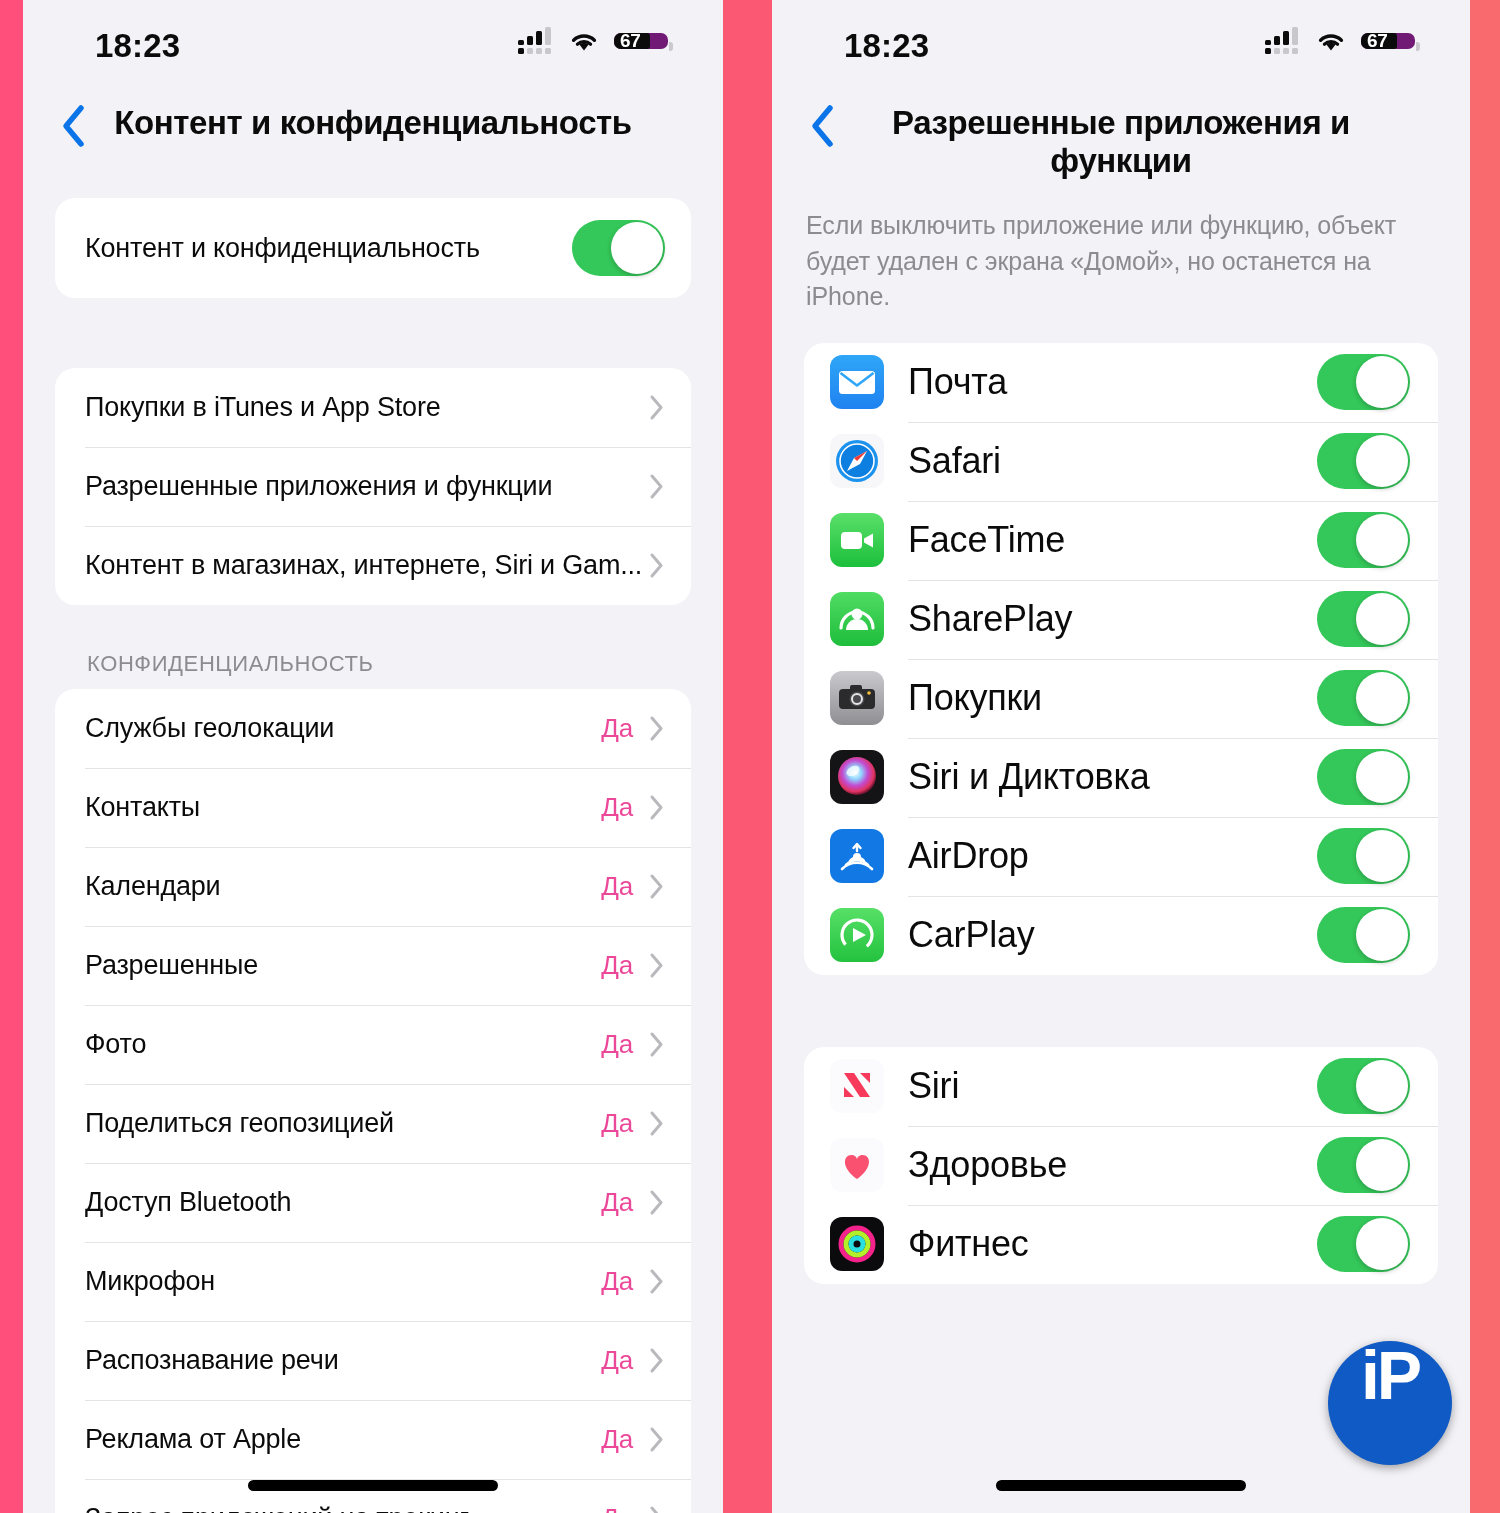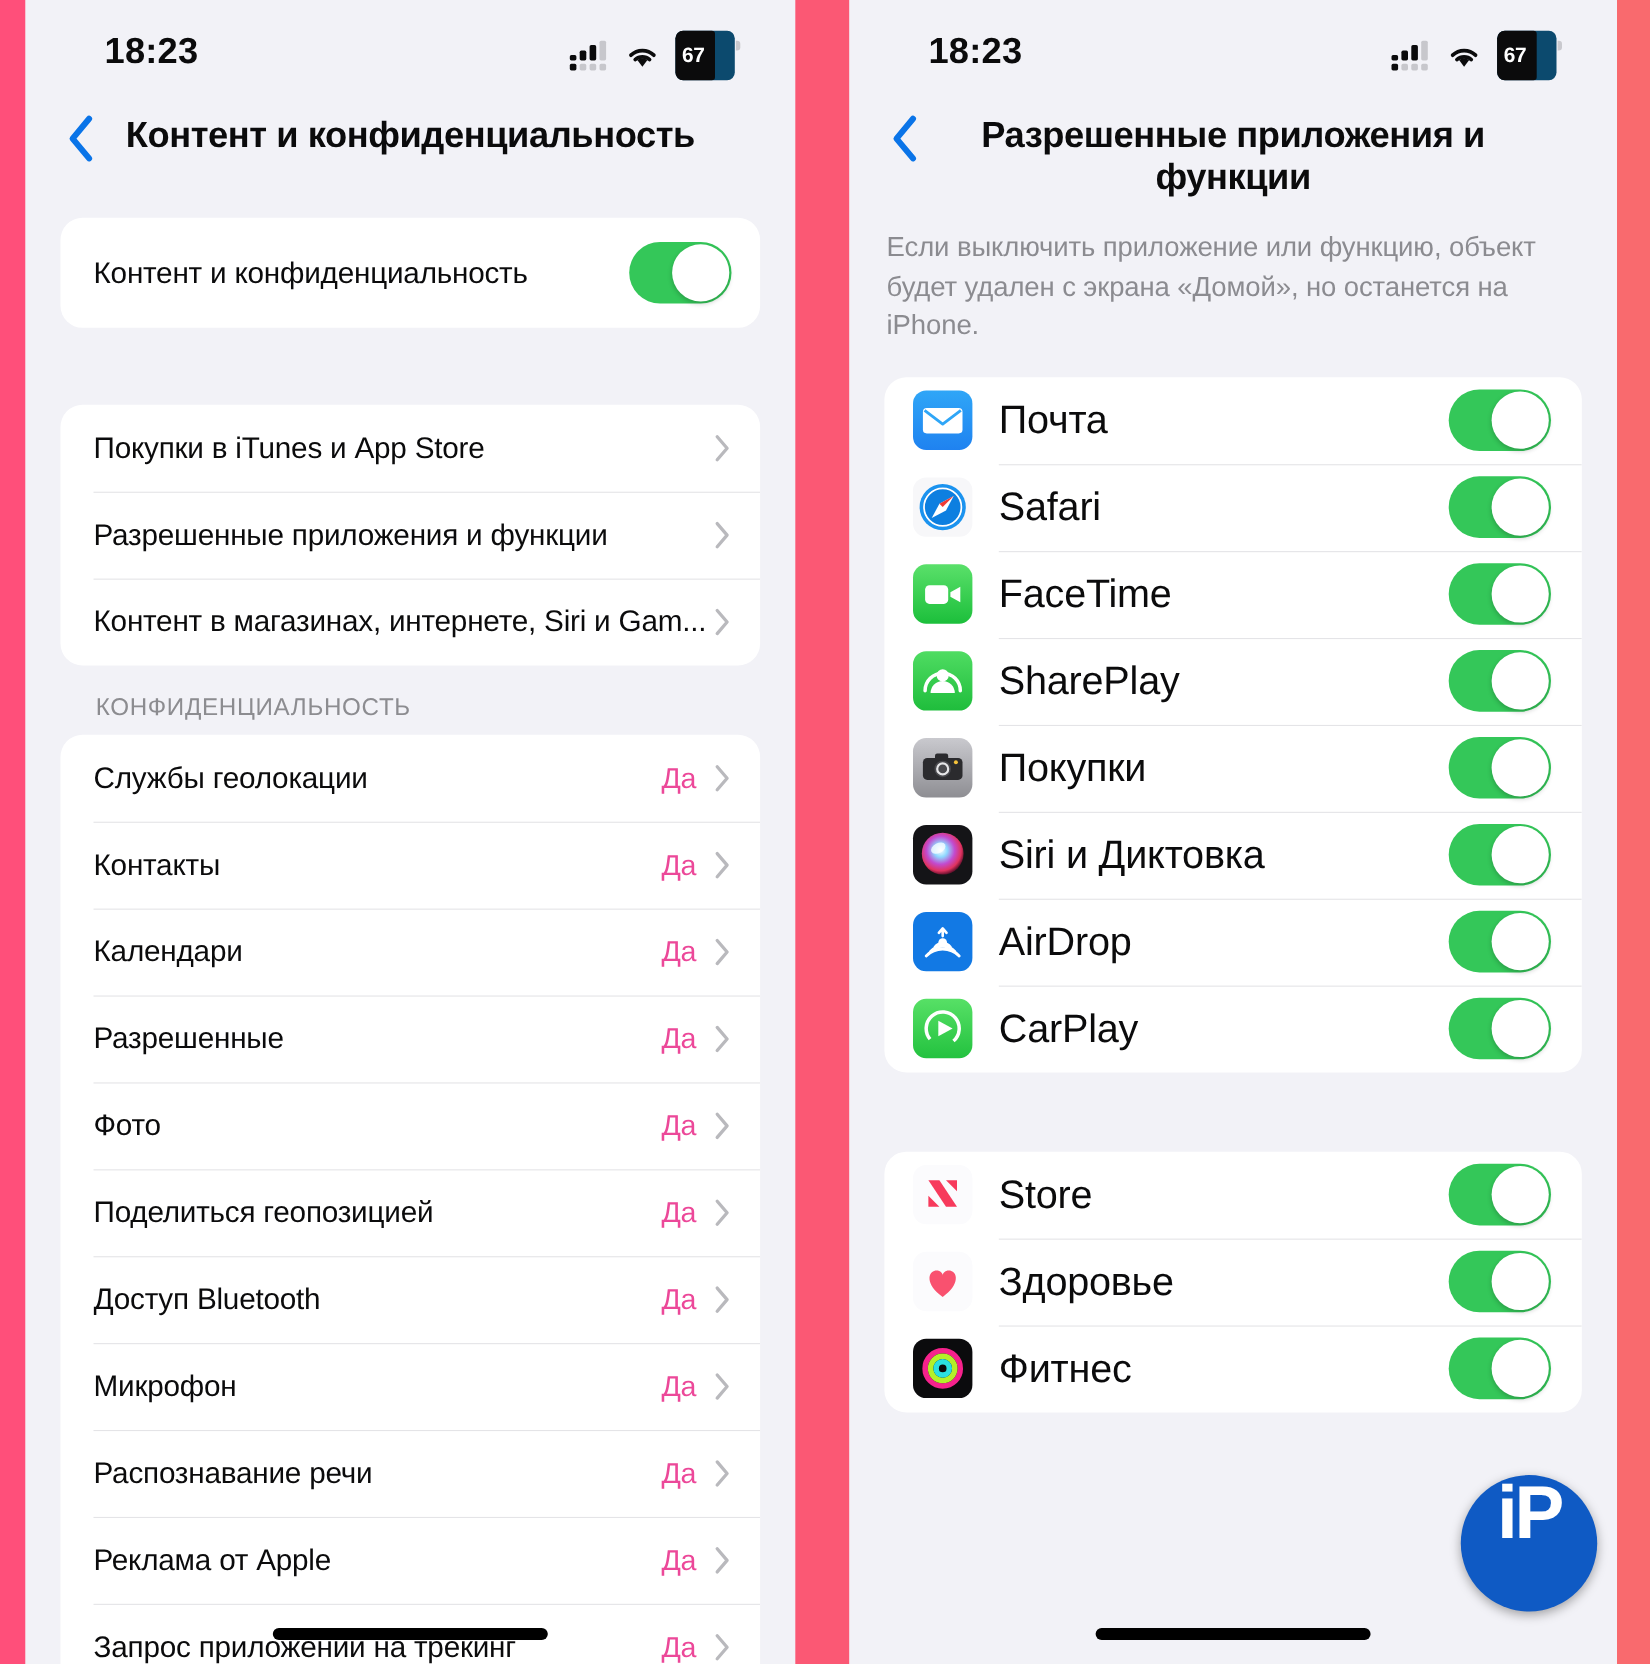--- a/index.html
+++ b/index.html
@@ -60,23 +60,23 @@
   .cellular .dot.dim { background: #c7c7cc; }
   .cellular .bar {
     position: absolute; bottom: 9px; width: 6px; border-radius: 1.5px; background:#0b0b0c;
   }
   .cellular .bar.dim { background:#c7c7cc; }
 
   .wifi { width: 32px; height: 24px; }
 
   .battery {
     position: relative;
-    width: 54px; height: 45px;
+    width: 54px; height: 16px;
     border-radius: 7px;
-    background: #0c4a6e;
+    background: #701a75;
     overflow: visible;
   }
   .battery .fill {
     position: absolute; left: 0; top: 0; bottom: 0;
     width: 67%;
     background: #0b0b0c;
     border-radius: 7px 3px 3px 7px;
   }
   .battery .pct {
     position: absolute; left: 0; right: 0; top: 0; bottom: 0;
@@ -161,21 +161,21 @@
     width: 16px; height: 27px;
     flex: none;
   }
 
   
   .section-header {
     font-size: 22px;
     color: #8c8c90;
     letter-spacing: 0.6px;
     padding: 0 32px;
-    margin: 25px 0 12px 32px;
+    margin: 46px 0 12px 32px;
     text-transform: uppercase;
   }
 
   
   .toggle {
     width: 93px; height: 56px;
     border-radius: 28px;
     background: #34c759;
     position: relative;
     flex: none;
@@ -597,21 +597,21 @@
     <div class="card" style="margin-top:72px;">
 
       <div class="app-row">
         <div class="app-icon" style="background:#fbfbfd;">
           <svg viewBox="0 0 54 54" width="54" height="54">
             <path d="M14 14 h10 L40 38 h-10 Z" fill="#f73a5c"></path>
             <path d="M30 14 h10 v10 Z" fill="#f73a5c"></path>
             <path d="M14 28 v10 h10 Z" fill="#f73a5c"></path>
           </svg>
         </div>
-        <div class="app-name">Store</div>
+        <div class="app-name">Siri</div>
         <div class="toggle">
             <div class="knob"></div>
           </div>
       </div>
 
       <div class="app-row">
         <div class="app-icon" style="background:#fbfbfd;">
           <svg viewBox="0 0 54 54" width="54" height="54">
             <path d="M27 41 C11 30 13 17 21.5 17 C25 17 27 19.5 27 21.5 C27 19.5 29 17 32.5 17 C41 17 43 30 27 41 Z" fill="#f9516f"></path>
           </svg>

